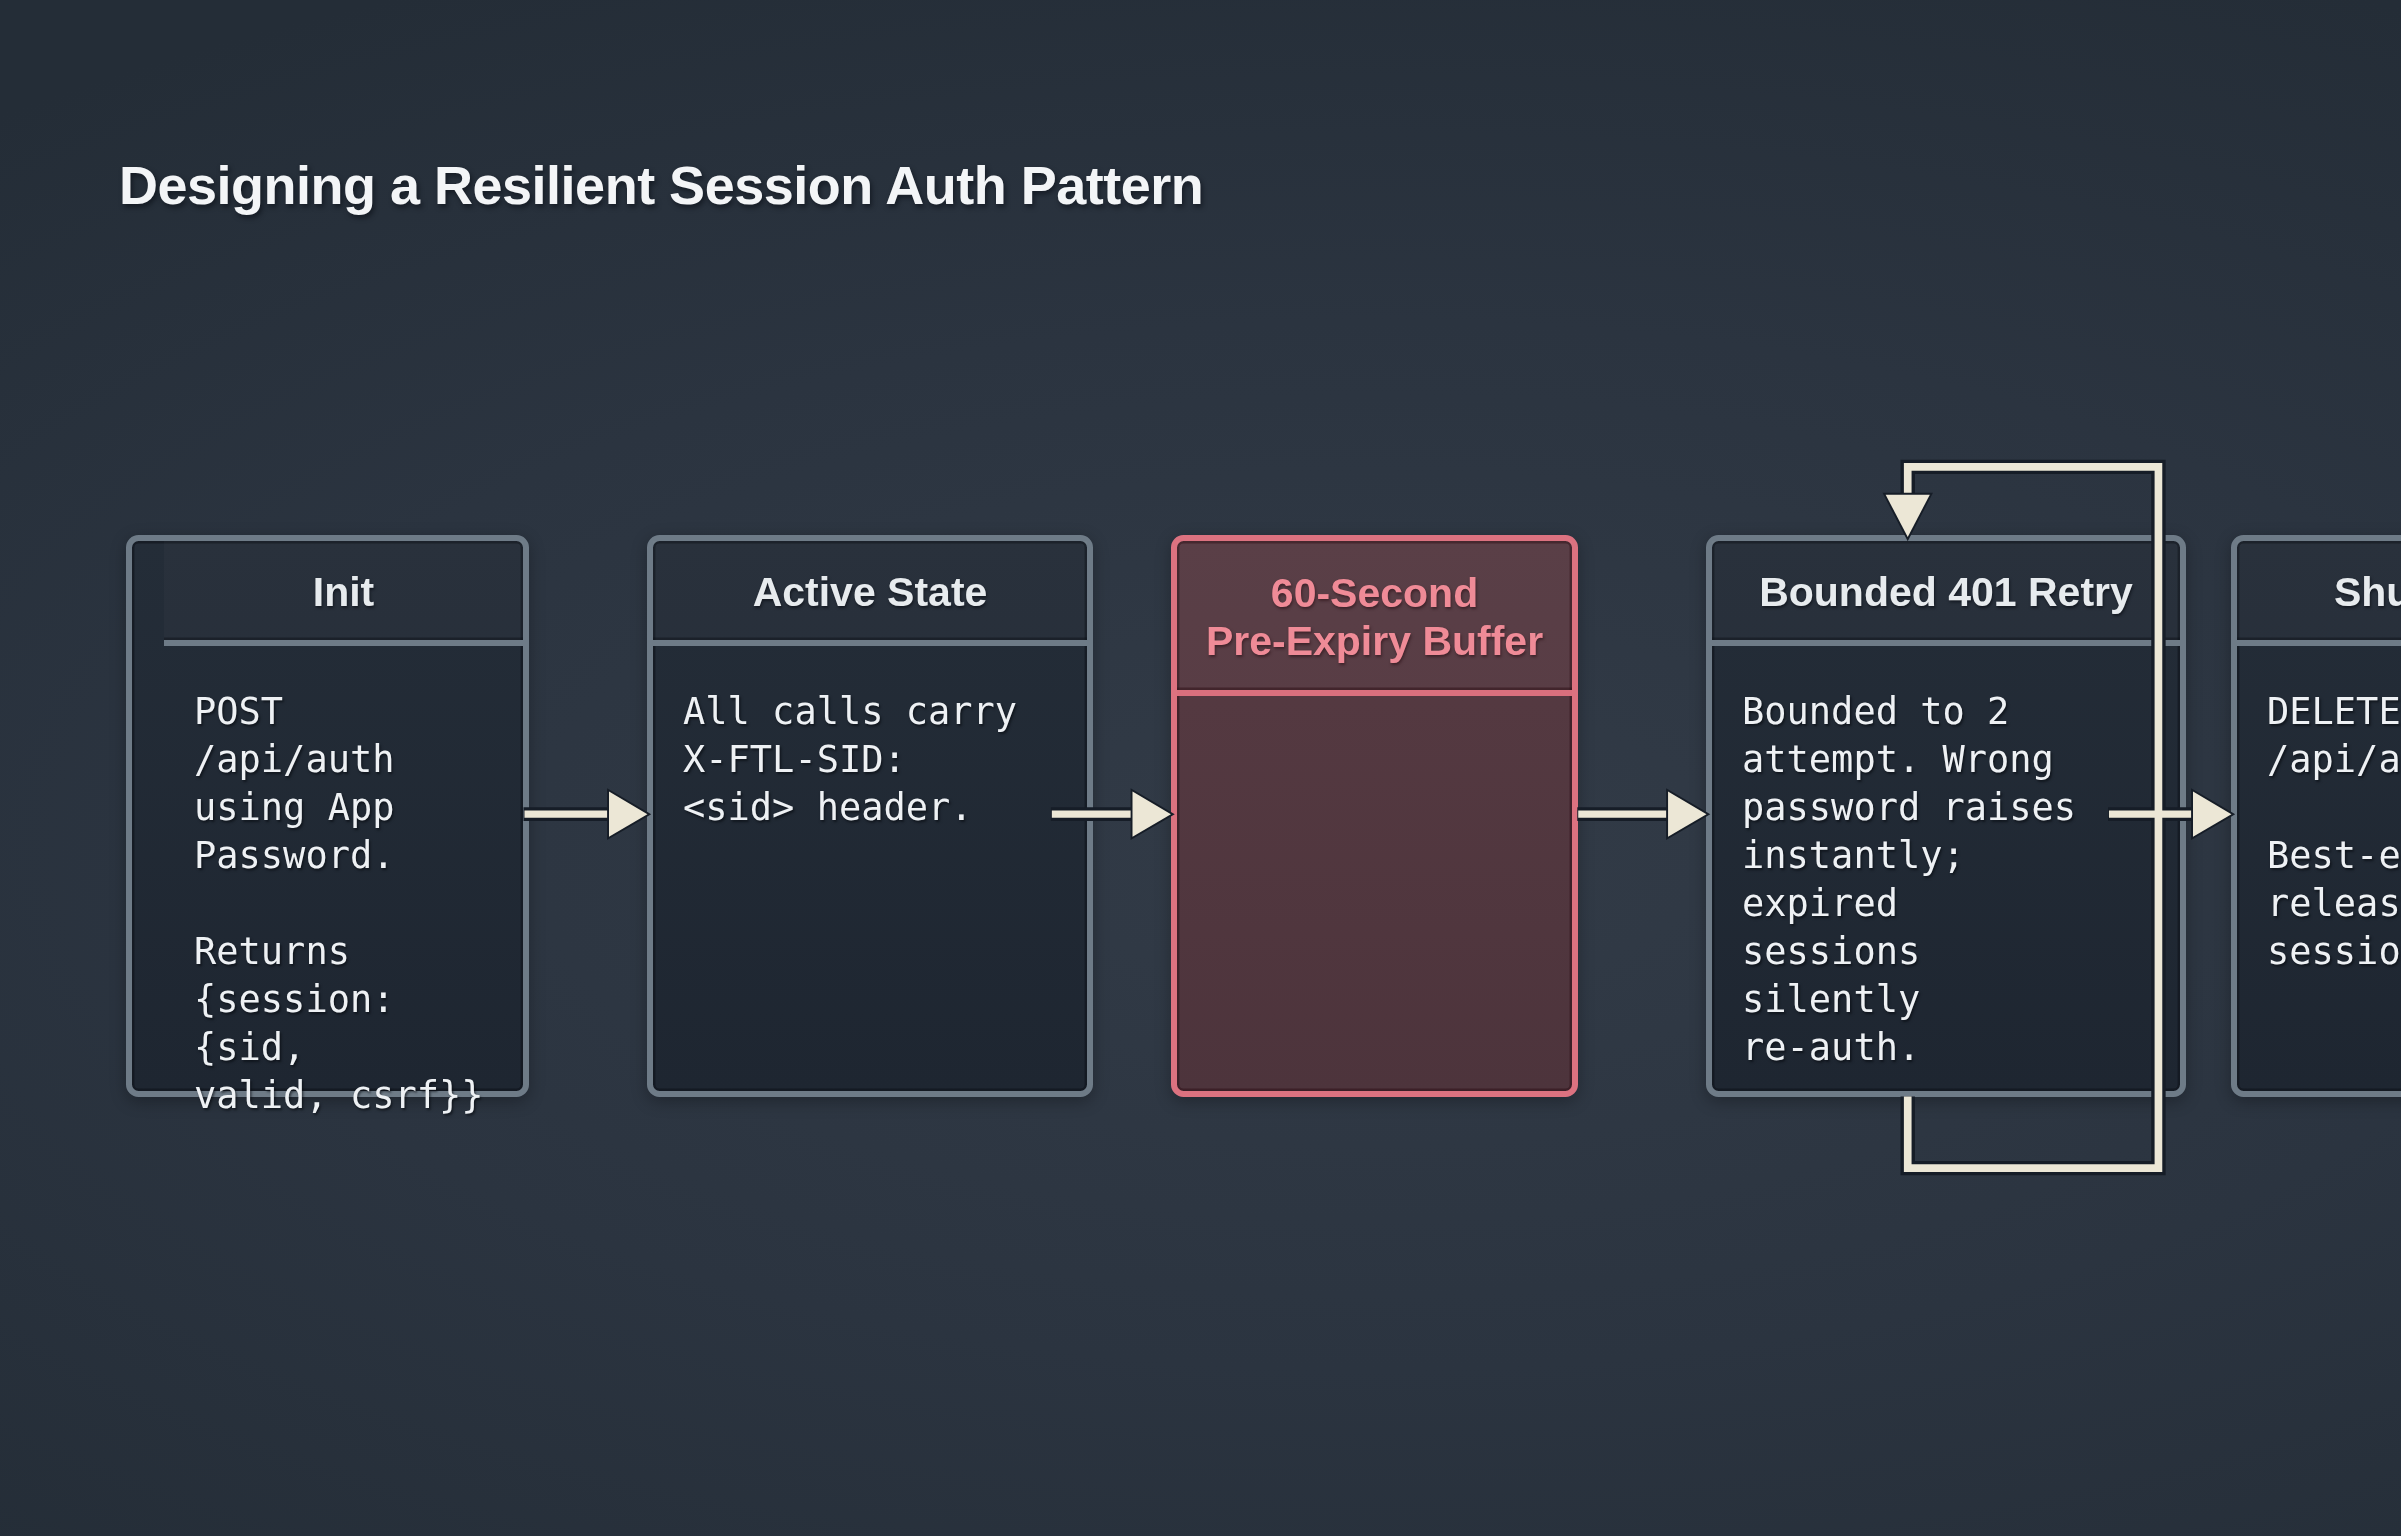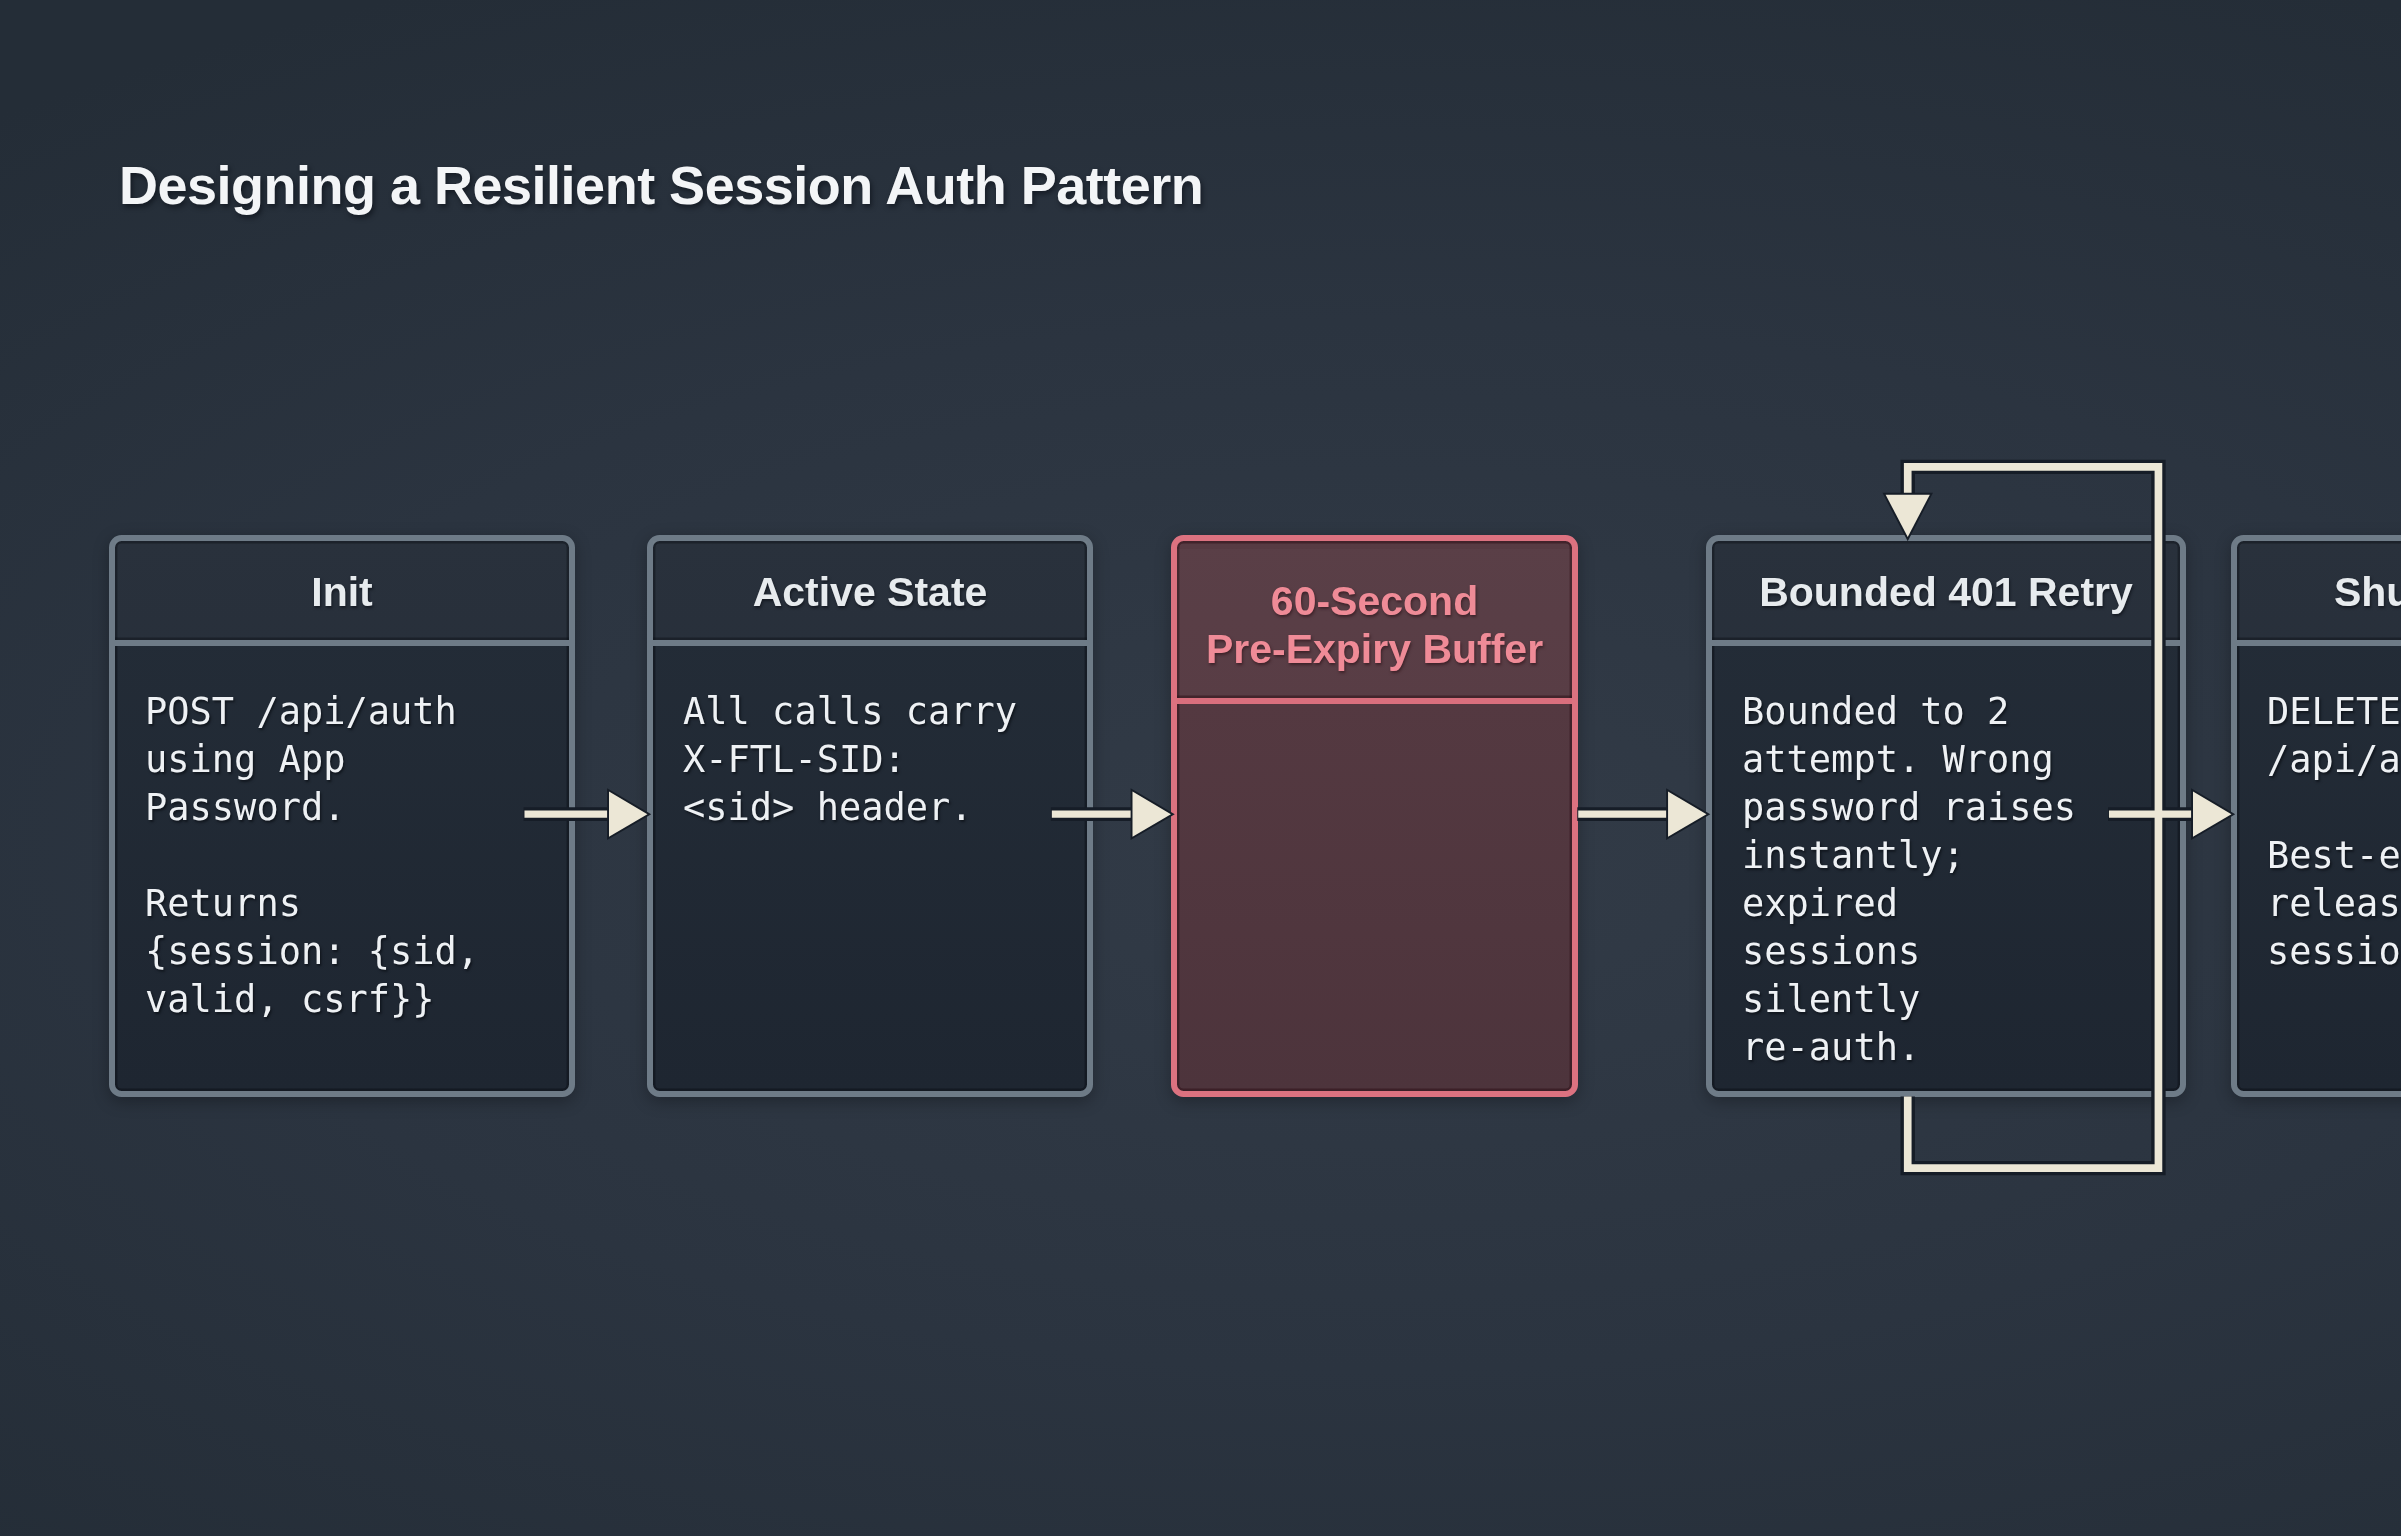--- a/index.html
+++ b/index.html
@@ -57,38 +57,37 @@
   .node-body {
     box-sizing: border-box;
     padding: 42px 24px 0 30px;
     font-family: "DejaVu Sans Mono", monospace;
     font-size: 37px;
     line-height: 48px;
     color: #eef1f4;
     white-space: pre-line;
     text-shadow: 1.4px 1.9px 2.4px rgba(5,9,14,0.6);
   }
-  .node--n1 { left: 109px;  width: 466px; }
+  .node--n1 { left: 126px;  width: 403px; padding-left: 32px; }
   .node--n2 { left: 647px; width: 446px; }
   .node--n3 { left: 1171px; width: 407px; }
   .node--n4 { left: 1706px; width: 480px; }
   .node--n5 { left: 2231px; width: 404px; }
 
   .node--highlight {
     border-color: #dc7280;
     background: linear-gradient(#573b43, #4d343c);
     box-shadow: inset 0 0 0 2.4px rgba(48,17,24,0.55), 0 4.8px 16.3px rgba(0,0,0,0.28);
   }
   .node--highlight .node-header {
     border-bottom-color: #d96f7d;
     min-height: 155px;
     color: #ef8b97;
     box-shadow: inset 0 -2.4px 0 rgba(44,14,20,0.5);
     text-shadow: 1px 2.4px 2.9px rgba(40,12,18,0.55);
-    margin-top: 8px;
   }
   .node--highlight .node-body {
     color: #f3dfdf;
     text-shadow: 1.4px 1.9px 2.4px rgba(36,10,16,0.55);
   }
 
   .connector-layer {
     position: absolute;
     left: 0;
     top: 0;

